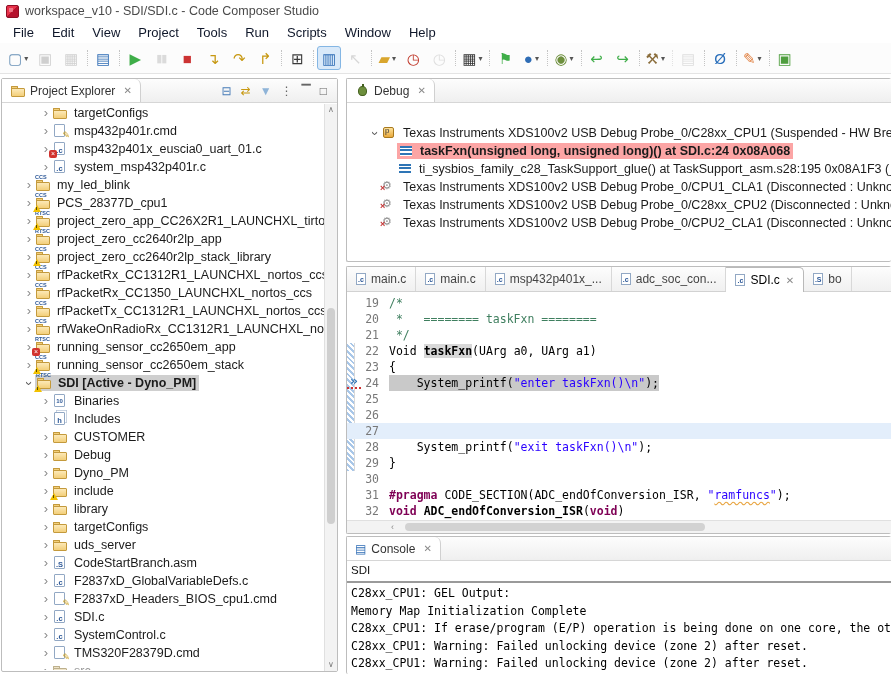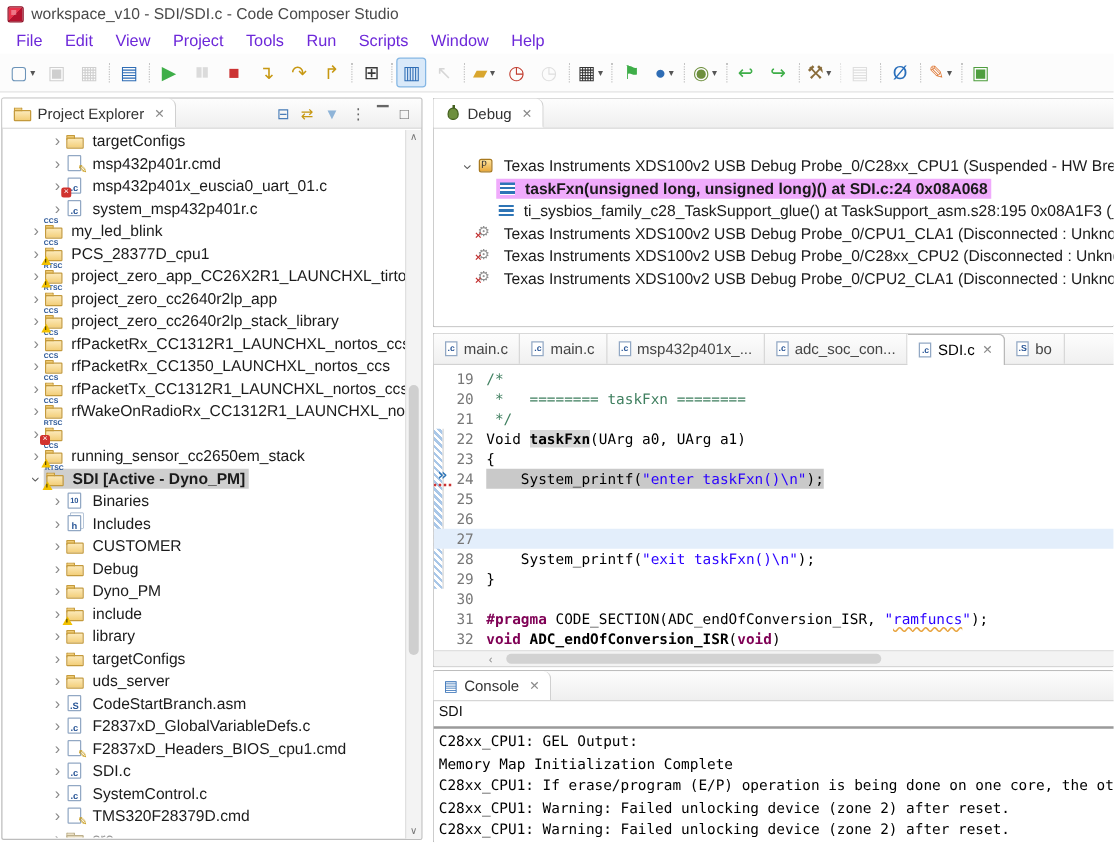--- a/index.html
+++ b/index.html
@@ -7,21 +7,21 @@
     font-family:"Liberation Sans", sans-serif; }
   #app { position:relative; width:753px; height:674px; background:#fff; }
 
   
   #titlebar { position:absolute; left:0; top:0; width:891px; height:22px;
     display:flex; align-items:center; padding-left:6px; font-size:12.5px; color:#4a4a4a; }
   .app-cube { width:13px; height:13px; margin-right:6px; position:relative;
     background:linear-gradient(135deg,#e8324a 0 50%,#b5122e 50% 100%); border:1px solid #8e0e24; border-radius:2px; }
   .app-cube:after{ content:""; position:absolute; left:2px; top:2px; width:4px; height:4px; background:#ffffff55; }
   #menubar { position:absolute; left:0; top:22px; width:891px; height:21px;
-    display:flex; align-items:center; padding-left:4px; font-size:13px; color:#6d28d9; }
+    display:flex; align-items:center; padding-left:4px; font-size:13px; color:#0f172a; }
   .menu-item { padding:2px 9px; cursor:default; }
   #toolbar { position:absolute; left:0; top:43px; width:891px; height:31px;
     display:flex; align-items:center; padding-left:4px; background:#fcfcfc;
     border-bottom:1px solid #e4e4e4; }
   .tb-item { height:24px; min-width:24px; display:flex; align-items:center; justify-content:center;
     margin:0 1px; border:1px solid transparent; border-radius:3px; padding:0 2px; position:relative; }
   .tb-item.sep { margin-left:7px; }
   .tb-item.sep:before { content:""; position:absolute; left:-5px; top:3px; bottom:3px;
     border-left:1px dotted #c4c4c4; }
   .tb-item .glyph { font-size:15px; line-height:1; }
@@ -40,21 +40,21 @@
   .pheader-icons { margin-left:auto; display:flex; align-items:center; gap:9px; padding-right:10px; }
   .pheader-icons span { font-size:12px; line-height:1; cursor:default; }
 
   
   .trow { position:absolute; left:0; right:0; height:18px; display:flex; align-items:center;
     font-size:12.5px; color:#1b1b1b; white-space:nowrap; }
   .chev { width:12px; display:inline-block; text-align:center; color:#8b8b8b; font-size:13px;
     flex:none; transform:translateY(-1px); }
   .chev.open { transform:rotate(90deg); color:#5a5a5a; }
   .rowsel { display:flex; align-items:center; background:#cfcfcf; padding:1px 3px 1px 1px; }
-  .rowsel.dim { background:#f0abfc; }
+  .rowsel.dim { background:#fca5a5; }
   .lbl { margin-left:5px; }
   .lbl.bold { font-weight:bold; }
   .lbl.gray { color:#9a9a9a; }
 
   
   .ic { position:relative; width:17px; height:14px; flex:none; display:inline-block; }
   .ic-folder .body { position:absolute; left:1px; top:4px; width:14px; height:9px;
     background:linear-gradient(#fce9b8,#f3cf7a); border:1px solid #c49a3c; border-radius:1px; }
   .ic-folder .tab { position:absolute; left:1px; top:2px; width:7px; height:4px;
     background:#f3cf7a; border:1px solid #c49a3c; border-bottom:none; border-radius:1px 1px 0 0; }
@@ -427,20 +427,21 @@
         </div>
         <div class="trow" style="top: 234px; padding-left: 21px;">
           <span class="chev">›</span>
           <span style="display: flex; align-items: center;">
             <span class="ic ic-folder">
               <span class="tab"></span>
               <span class="body"></span>
               <span class="ptag">RTSC</span>
               <span class="badge-err">×</span>
             </span>
+            <span class="lbl">running_sensor_cc2650em_app</span>
           </span>
         </div>
         <div class="trow" style="top: 252px; padding-left: 21px;">
           <span class="chev">›</span>
           <span style="display: flex; align-items: center;">
             <span class="ic ic-folder">
               <span class="tab"></span>
               <span class="body"></span>
               <span class="ptag">CCS</span>
               <span class="badge-warn"></span>

